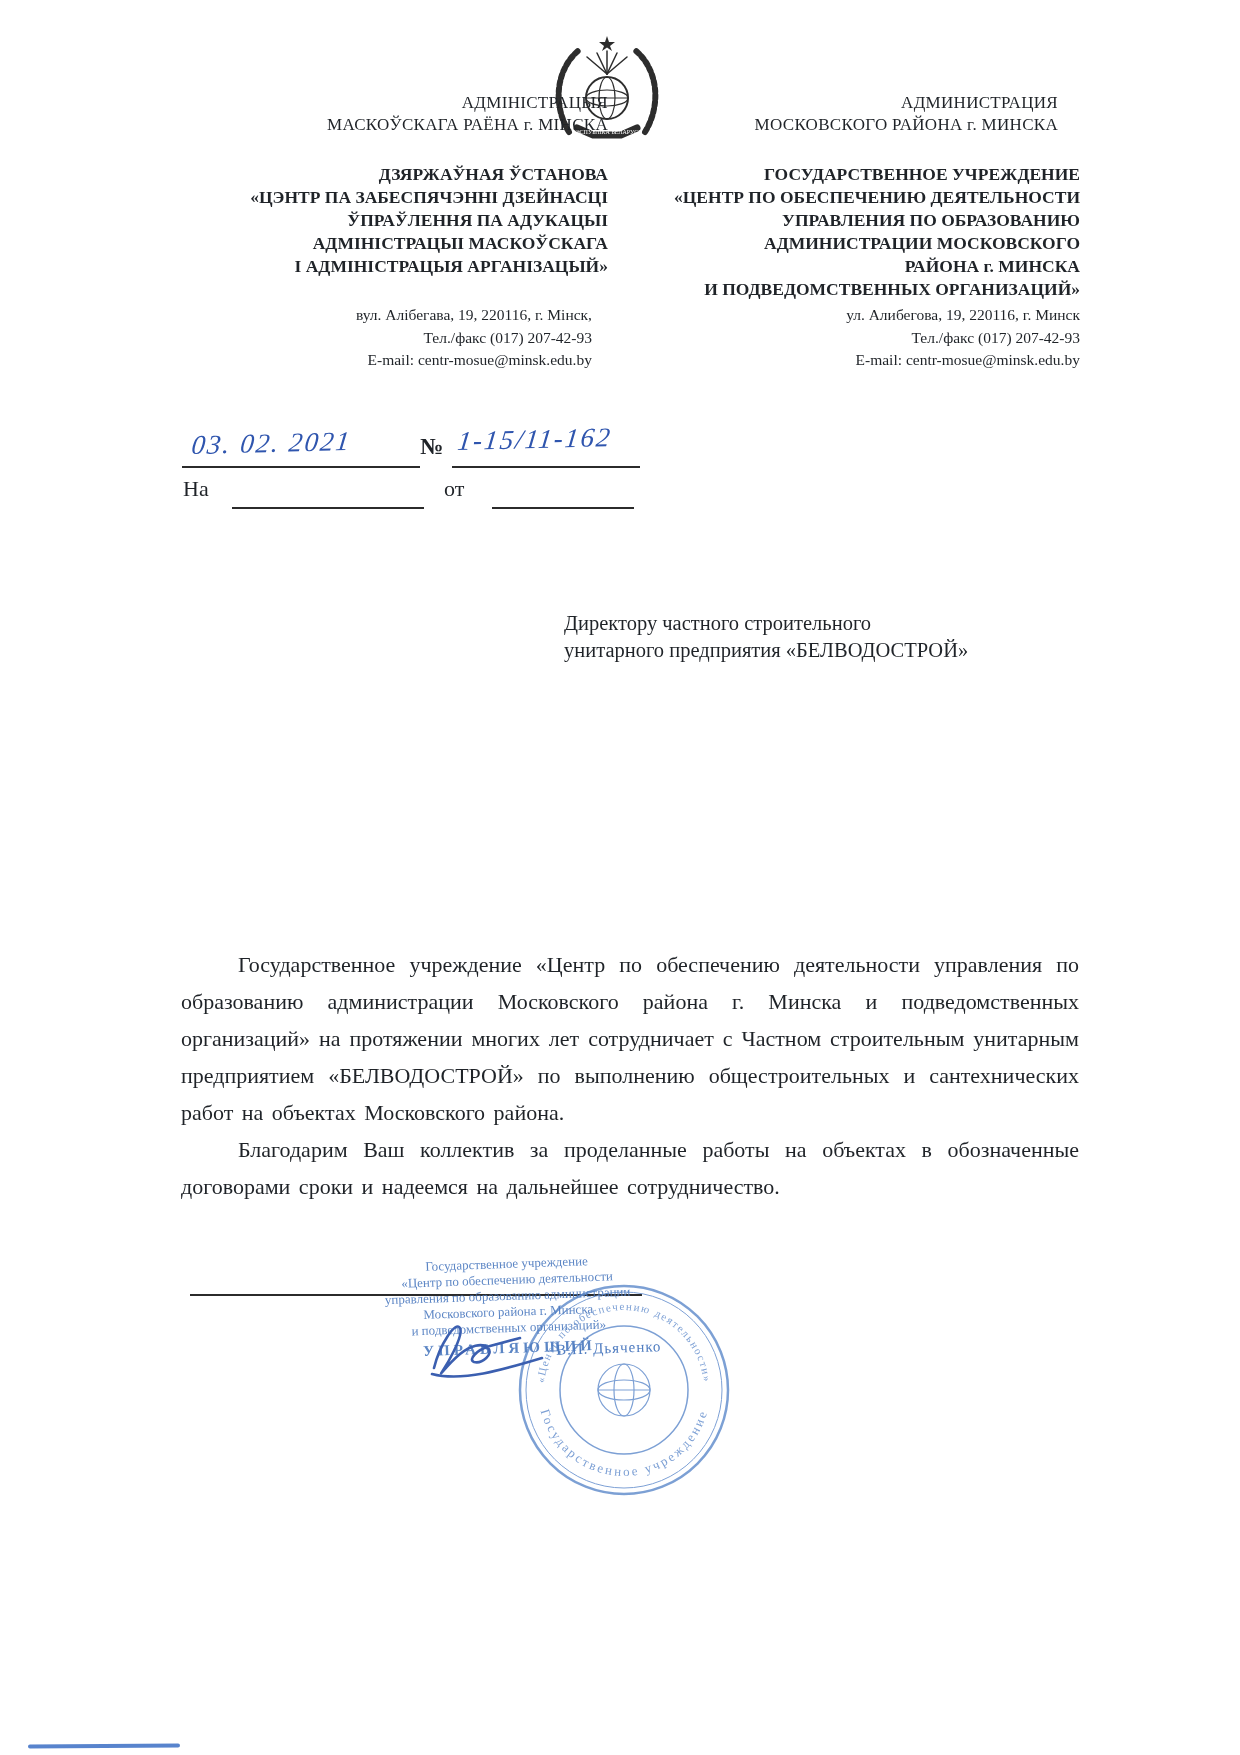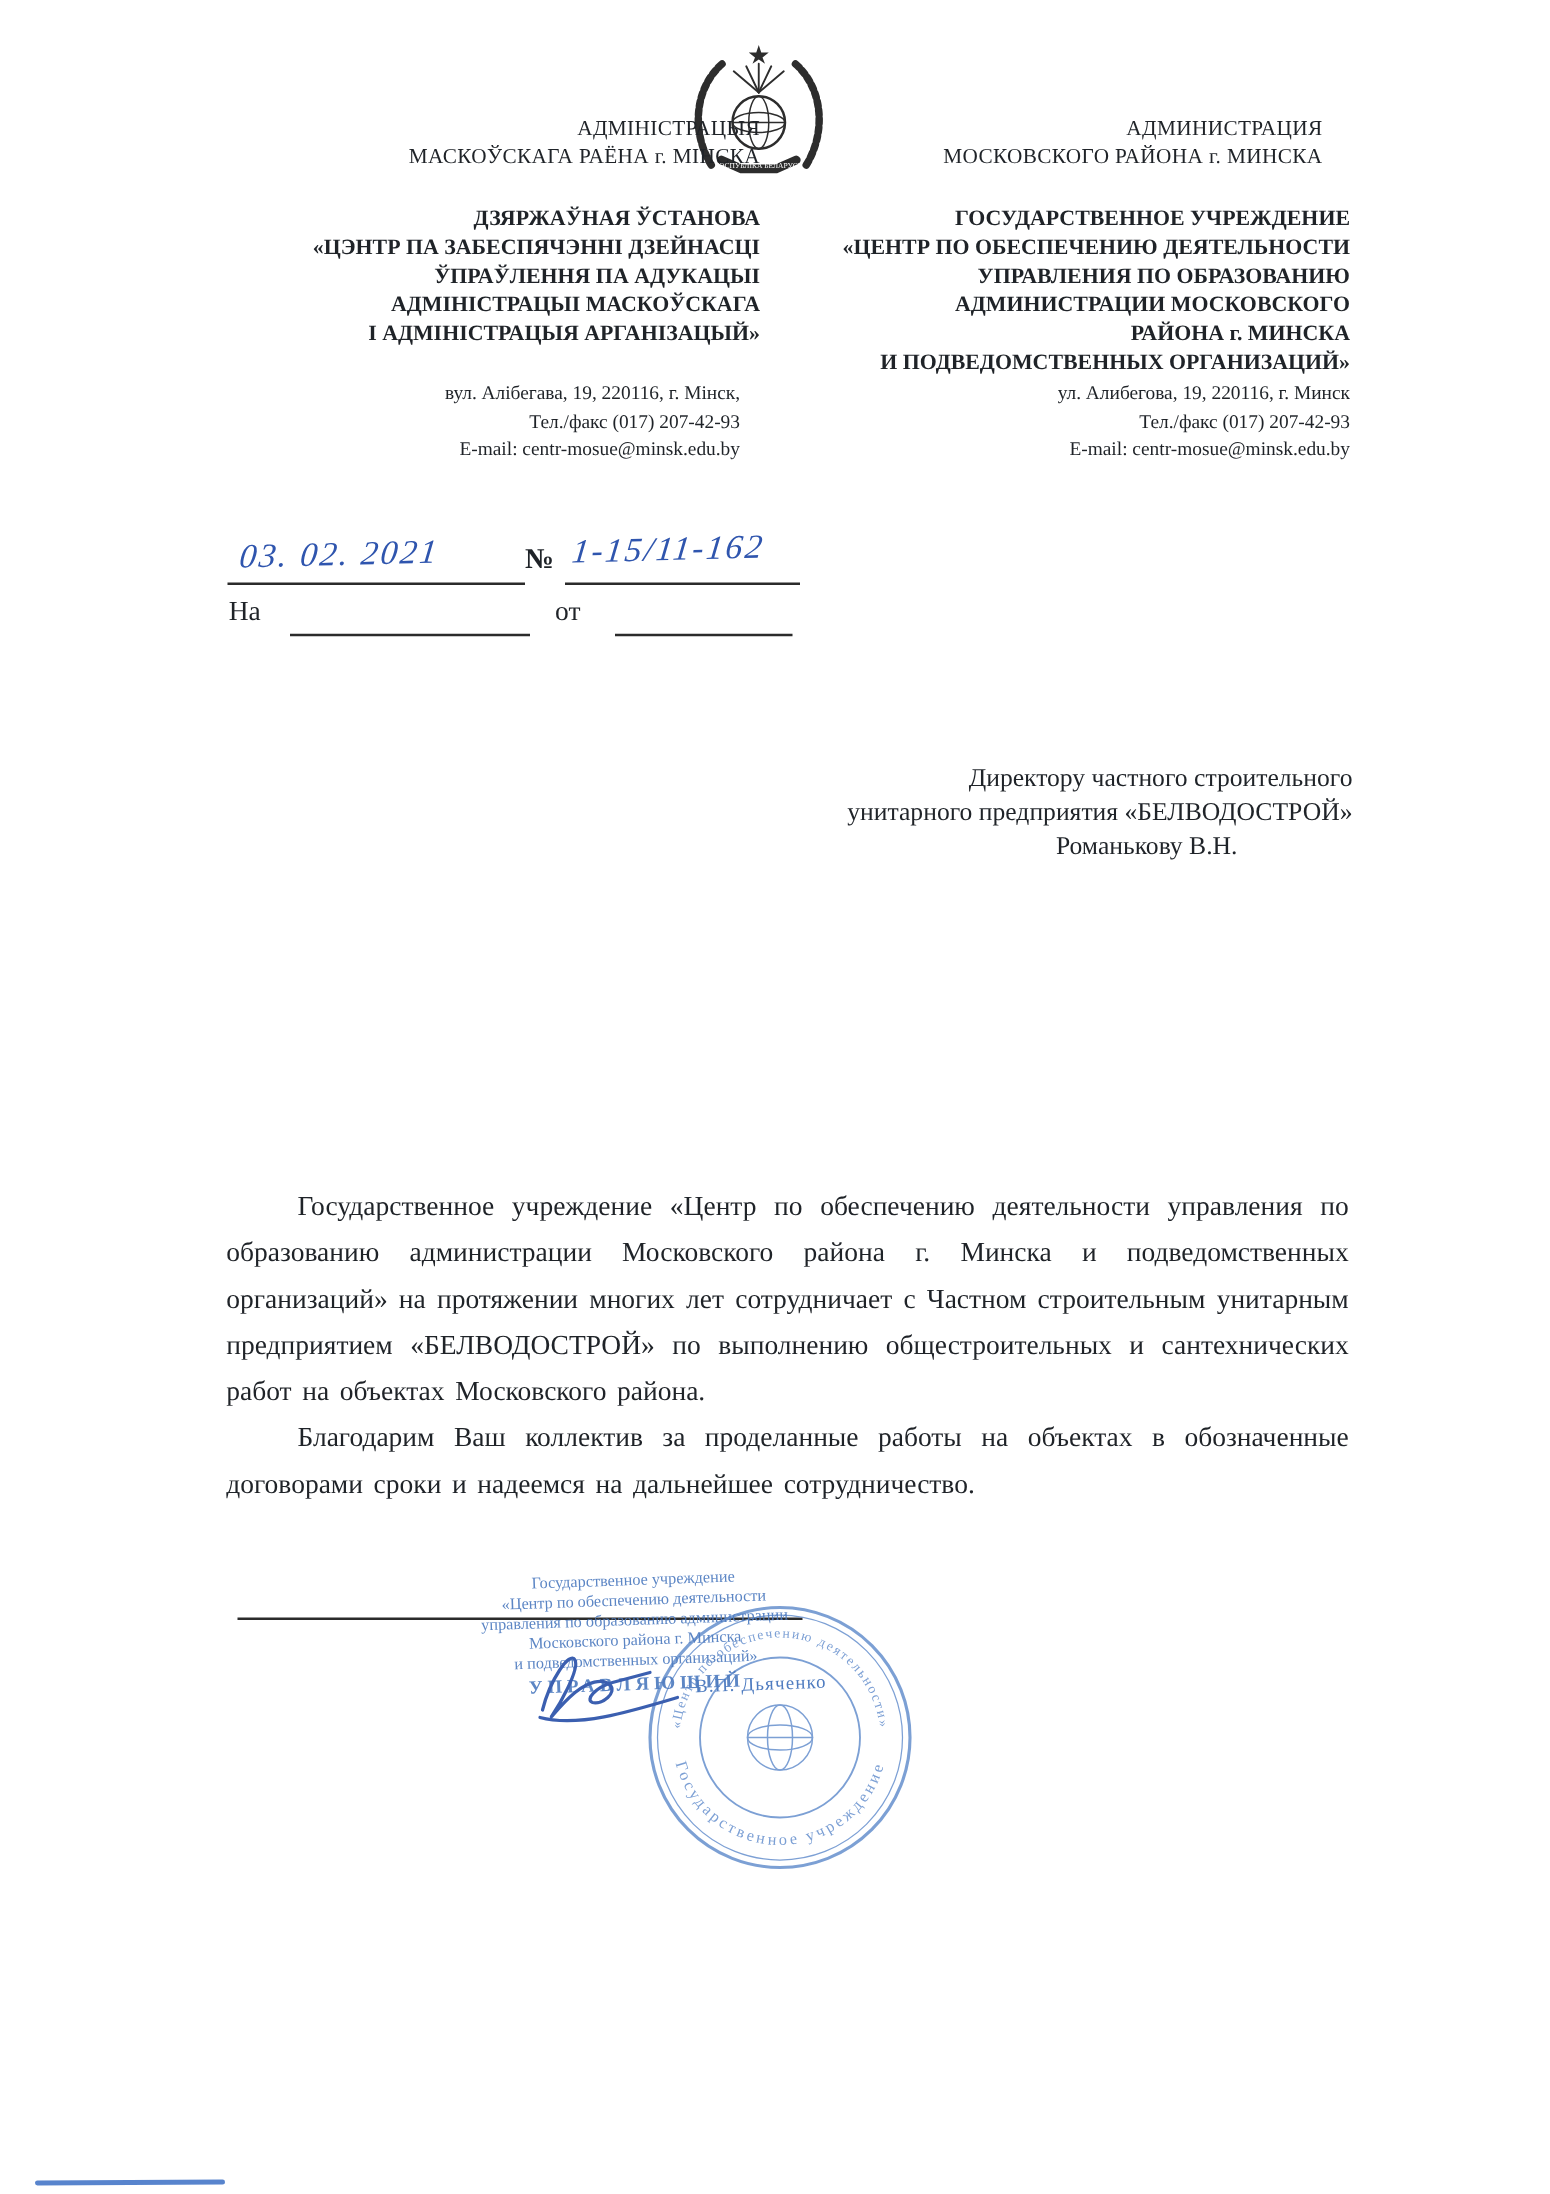--- a/index.html
+++ b/index.html
@@ -37,21 +37,21 @@
   .uline { border-top:2px solid #2b2b2b; height:0; }
   .ul-date { left:182px; top:466px; width:238px; }
   .ul-num  { left:452px; top:466px; width:188px; }
   .ref-label { font-size:22px; }
   .lbl-na { left:183px; top:476px; }
   .lbl-ot { left:444px; top:476px; }
   .ul-na { left:232px; top:507px; width:192px; }
   .ul-ot { left:492px; top:507px; width:142px; }
 
   
-  .addressee { left:602px; top:610px; width:480px; font-size:20.5px; line-height:27px; text-align:right; }
+  .addressee { left:564px; top:610px; width:480px; font-size:20.5px; line-height:27px; }
   .addressee .line-3 { padding-right:92px; }
   .subject { left:181px; top:764px; font-size:21.5px; line-height:33px; }
 
   
   .body-text { left:181px; top:946px; width:898px; font-size:22px; line-height:37px; text-align:justify; }
   .body-text p { text-indent:57px; word-spacing:3px; margin:0; }
 
   
   .sign-rule { left:190px; top:1294px; width:452px; border-top:2px solid #2b2b2b; height:0; }
   .stamp-block {
@@ -133,21 +133,20 @@
   <div class="abs handwriting hw-number">1-15/11-162</div>
   <div class="abs uline ul-num"></div>
   <div class="abs ref-label lbl-na">На</div>
   <div class="abs uline ul-na"></div>
   <div class="abs ref-label lbl-ot">от</div>
   <div class="abs uline ul-ot"></div>
 
   <div class="abs addressee">
     <div>Директору частного строительного</div>
     <div>унитарного предприятия «БЕЛВОДОСТРОЙ»</div>
-    <div class="line-3">Романькову В.Н.</div>
   </div>
 
 
   <div class="abs body-text">
     <p>Государственное учреждение «Центр по обеспечению деятельности управления по образованию администрации Московского района г. Минска и подведомственных организаций» на протяжении многих лет сотрудничает с Частном строительным унитарным предприятием «БЕЛВОДОСТРОЙ» по выполнению общестроительных и сантехнических работ на объектах Московского района.</p>
     <p>Благодарим Ваш коллектив за проделанные работы на объектах в обозначенные договорами сроки и надеемся на дальнейшее сотрудничество.</p>
   </div>
 
   <div class="abs sign-rule"></div>
 

